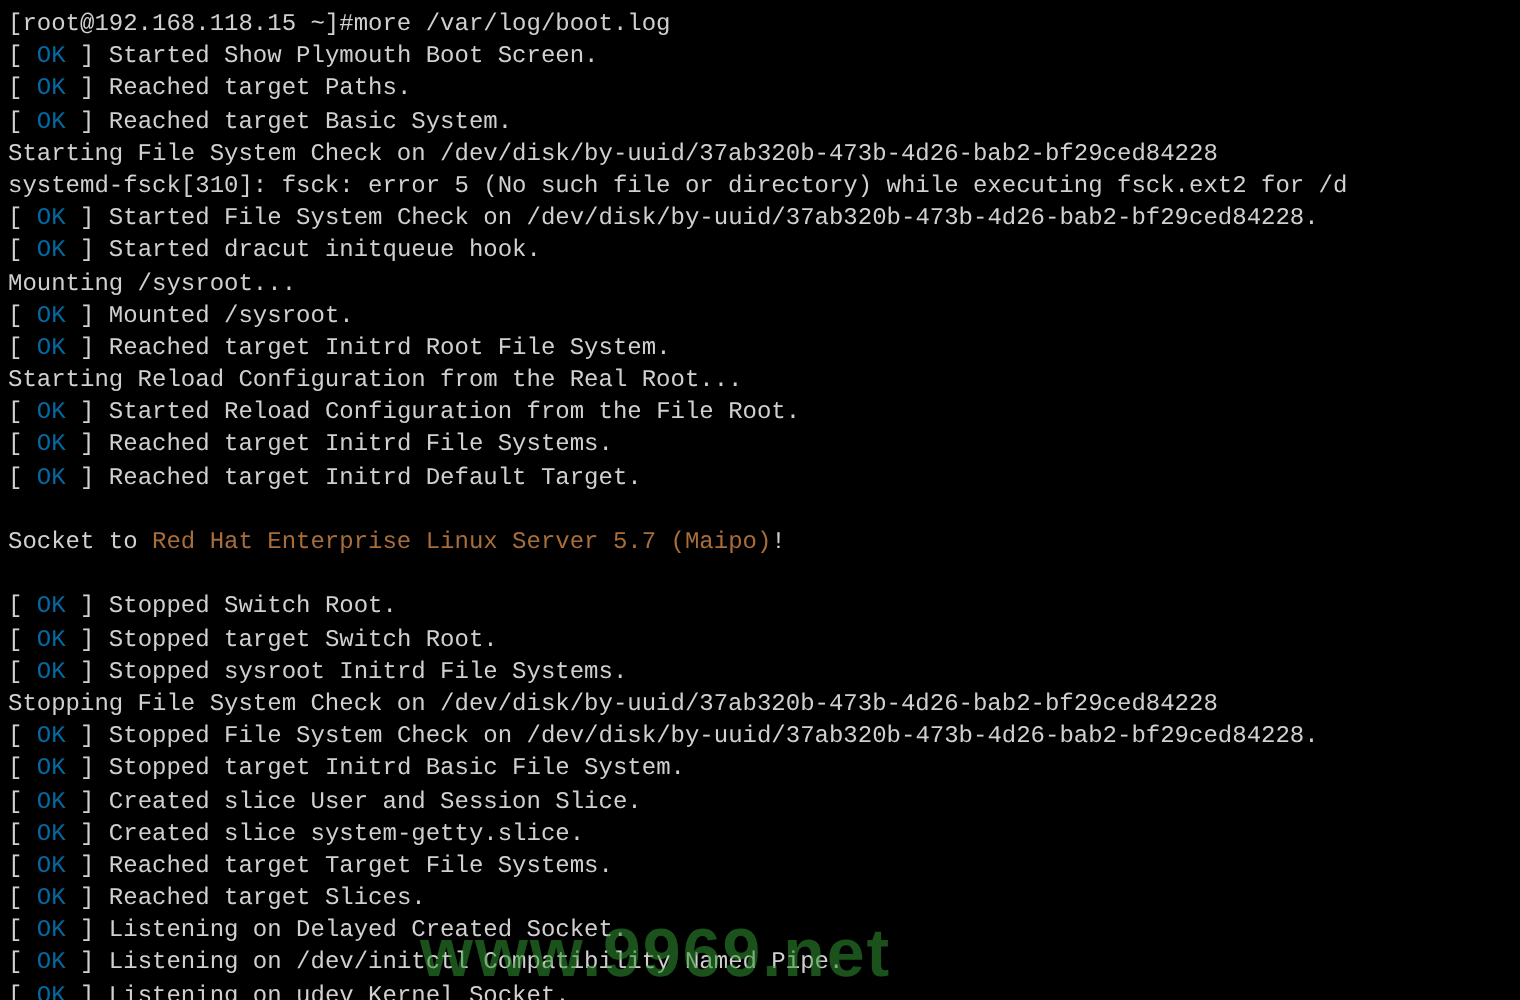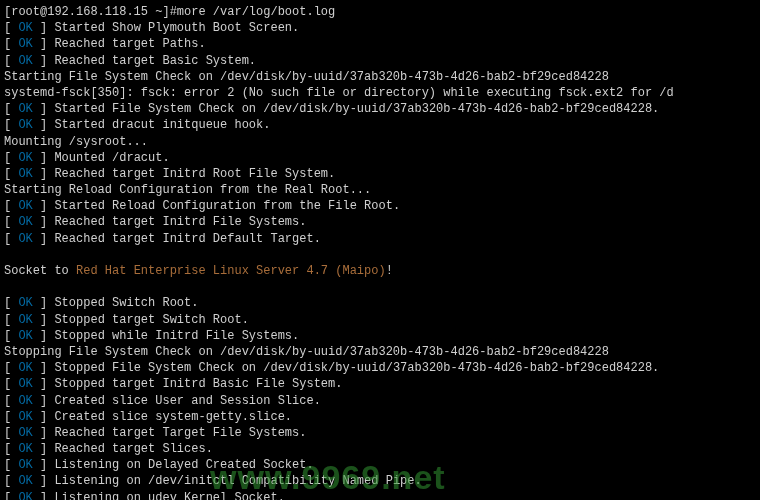--- a/index.html
+++ b/index.html
@@ -48,40 +48,40 @@
   </style>
 </head>
 <body>
 
 <div class="line"><span class="prompt">[root@192.168.118.15 ~]#more /var/log/boot.log</span></div>
 
 <div class="line"><span class="bracket">[  </span><span class="ok">OK</span><span class="bracket">  ] </span><span>Started Show Plymouth Boot Screen.</span></div>
 <div class="line"><span class="bracket">[  </span><span class="ok">OK</span><span class="bracket">  ] </span><span>Reached target Paths.</span></div>
 <div class="line"><span class="bracket">[  </span><span class="ok">OK</span><span class="bracket">  ] </span><span>Reached target Basic System.</span></div>
 <div class="line"><span>         Starting File System Check on /dev/disk/by-uuid/37ab320b-473b-4d26-bab2-bf29ced84228</span></div>
-<div class="line"><span>systemd-fsck[350]: fsck: error 2 (No such file or directory) while executing fsck.ext2 for /d</span></div>
+<div class="line"><span>systemd-fsck[310]: fsck: error 5 (No such file or directory) while executing fsck.ext2 for /d</span></div>
 <div class="line"><span class="bracket">[  </span><span class="ok">OK</span><span class="bracket">  ] </span><span>Started File System Check on /dev/disk/by-uuid/37ab320b-473b-4d26-bab2-bf29ced84228.</span></div>
 <div class="line"><span class="bracket">[  </span><span class="ok">OK</span><span class="bracket">  ] </span><span>Started dracut initqueue hook.</span></div>
 <div class="line"><span>         Mounting /sysroot...</span></div>
-<div class="line"><span class="bracket">[  </span><span class="ok">OK</span><span class="bracket">  ] </span><span>Mounted /dracut.</span></div>
+<div class="line"><span class="bracket">[  </span><span class="ok">OK</span><span class="bracket">  ] </span><span>Mounted /sysroot.</span></div>
 <div class="line"><span class="bracket">[  </span><span class="ok">OK</span><span class="bracket">  ] </span><span>Reached target Initrd Root File System.</span></div>
 <div class="line"><span>         Starting Reload Configuration from the Real Root...</span></div>
 <div class="line"><span class="bracket">[  </span><span class="ok">OK</span><span class="bracket">  ] </span><span>Started Reload Configuration from the File Root.</span></div>
 <div class="line"><span class="bracket">[  </span><span class="ok">OK</span><span class="bracket">  ] </span><span>Reached target Initrd File Systems.</span></div>
 <div class="line"><span class="bracket">[  </span><span class="ok">OK</span><span class="bracket">  ] </span><span>Reached target Initrd Default Target.</span></div>
 
 <div class="line">&nbsp;</div>
 
-<div class="line"><span>Socket to </span><span class="welcome-link">Red Hat Enterprise Linux Server 4.7 (Maipo)</span><span>!</span></div>
+<div class="line"><span>Socket to </span><span class="welcome-link">Red Hat Enterprise Linux Server 5.7 (Maipo)</span><span>!</span></div>
 
 <div class="line">&nbsp;</div>
 
 <div class="line"><span class="bracket">[  </span><span class="ok">OK</span><span class="bracket">  ] </span><span>Stopped Switch Root.</span></div>
 <div class="line"><span class="bracket">[  </span><span class="ok">OK</span><span class="bracket">  ] </span><span>Stopped target Switch Root.</span></div>
-<div class="line"><span class="bracket">[  </span><span class="ok">OK</span><span class="bracket">  ] </span><span>Stopped while Initrd File Systems.</span></div>
+<div class="line"><span class="bracket">[  </span><span class="ok">OK</span><span class="bracket">  ] </span><span>Stopped sysroot Initrd File Systems.</span></div>
 <div class="line"><span>         Stopping File System Check on /dev/disk/by-uuid/37ab320b-473b-4d26-bab2-bf29ced84228</span></div>
 <div class="line"><span class="bracket">[  </span><span class="ok">OK</span><span class="bracket">  ] </span><span>Stopped File System Check on /dev/disk/by-uuid/37ab320b-473b-4d26-bab2-bf29ced84228.</span></div>
 <div class="line"><span class="bracket">[  </span><span class="ok">OK</span><span class="bracket">  ] </span><span>Stopped target Initrd Basic File System.</span></div>
 <div class="line"><span class="bracket">[  </span><span class="ok">OK</span><span class="bracket">  ] </span><span>Created slice User and Session Slice.</span></div>
 <div class="line"><span class="bracket">[  </span><span class="ok">OK</span><span class="bracket">  ] </span><span>Created slice system-getty.slice.</span></div>
 <div class="line"><span class="bracket">[  </span><span class="ok">OK</span><span class="bracket">  ] </span><span>Reached target Target File Systems.</span></div>
 <div class="line"><span class="bracket">[  </span><span class="ok">OK</span><span class="bracket">  ] </span><span>Reached target Slices.</span></div>
 <div class="line"><span class="bracket">[  </span><span class="ok">OK</span><span class="bracket">  ] </span><span>Listening on Delayed Created Socket.</span></div>
 <div class="line"><span class="bracket">[  </span><span class="ok">OK</span><span class="bracket">  ] </span><span>Listening on /dev/initctl Compatibility Named Pipe.</span></div>
 <div class="line"><span class="bracket">[  </span><span class="ok">OK</span><span class="bracket">  ] </span><span>Listening on udev Kernel Socket.</span></div>

